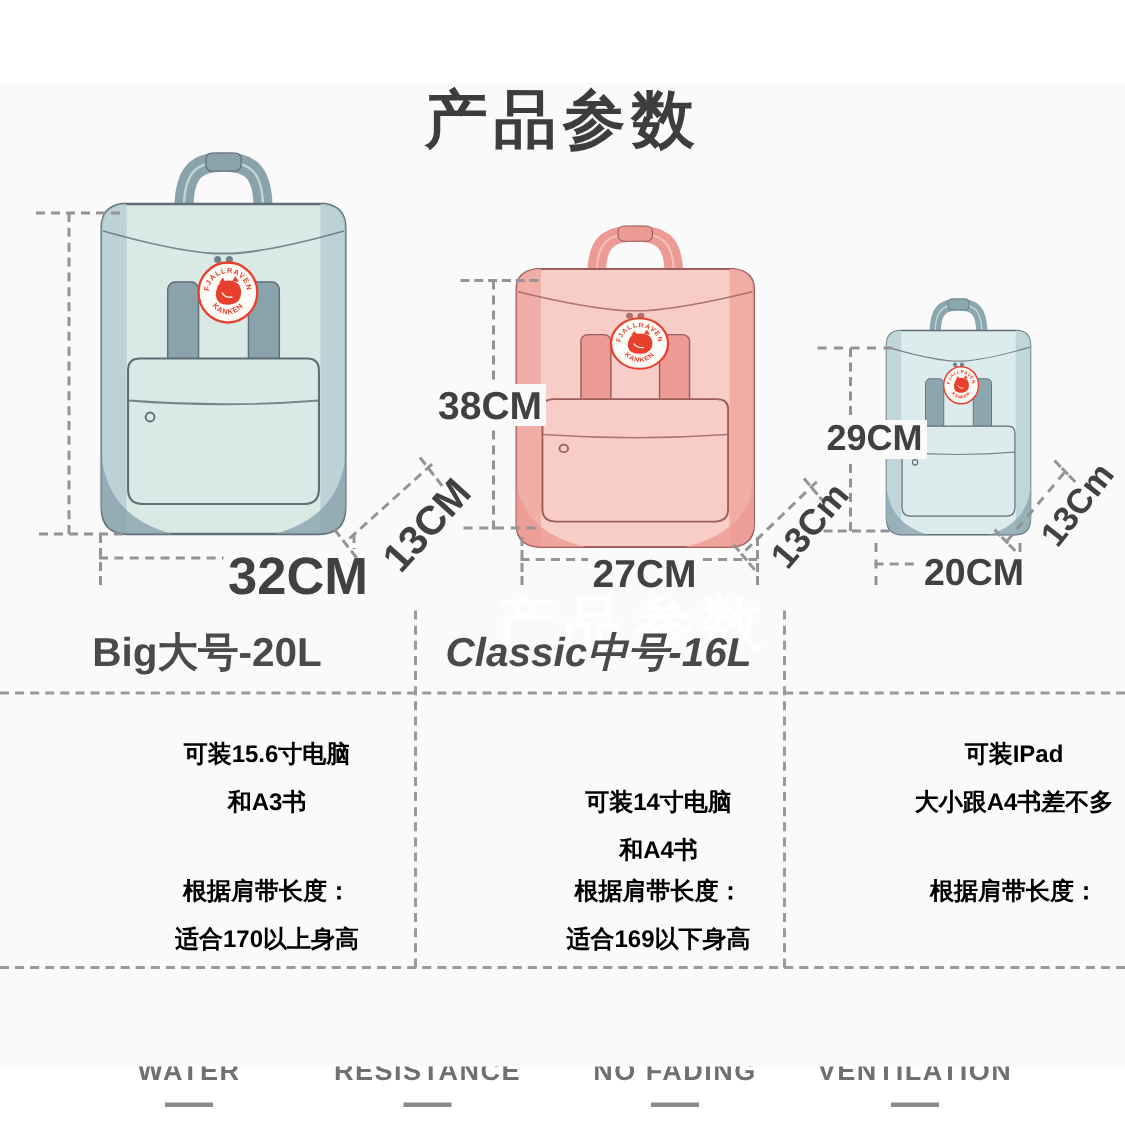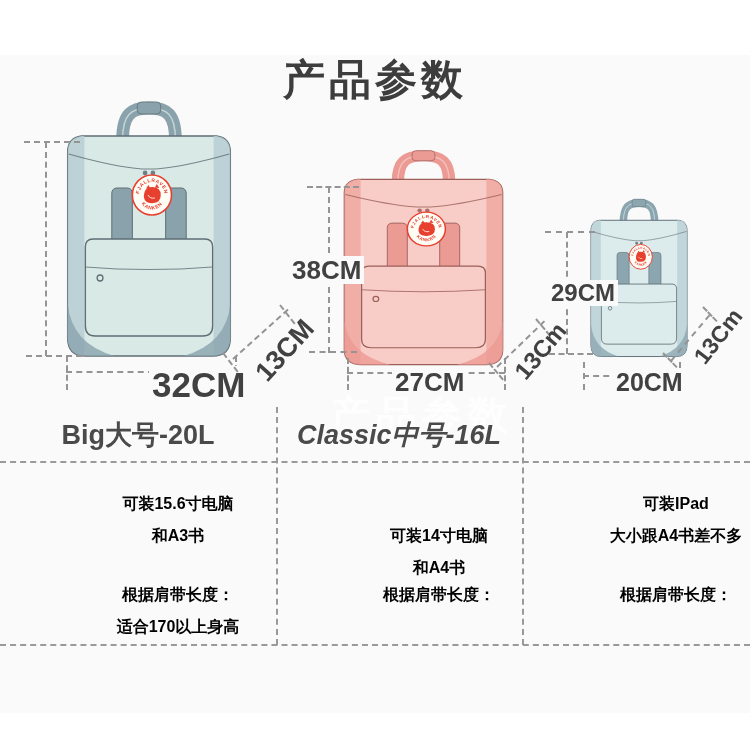--- a/index.html
+++ b/index.html
@@ -223,19 +223,30 @@
     <div>可装IPad</div>
     <div>大小跟A4书差不多</div>
   </div>
 
   <div class="col-text desc" style="left:0;width:276px;top:579px;">
     <div>根据肩带长度：</div>
     <div>适合170以上身高</div>
   </div>
   <div class="col-text desc" style="left:276px;width:246px;top:579px;">
     <div>根据肩带长度：</div>
+    <div>适合169以下身高</div>
   </div>
   <div class="col-text desc" style="left:522px;width:228px;top:579px;">
     <div>根据肩带长度：</div>
   </div>
 
 
+  <div class="footer">
+    <span class="feat-word" style="left:126px;">WATER</span>
+    <span class="feat-word" style="left:285px;">RESISTANCE</span>
+    <span class="feat-word" style="left:450px;">NO FADING</span>
+    <span class="feat-word" style="left:610px;">VENTILATION</span>
+    <span class="feat-line" style="left:126px;"></span>
+    <span class="feat-line" style="left:285px;"></span>
+    <span class="feat-line" style="left:450px;"></span>
+    <span class="feat-line" style="left:610px;"></span>
+  </div>
 </div>
 
 </body></html>

